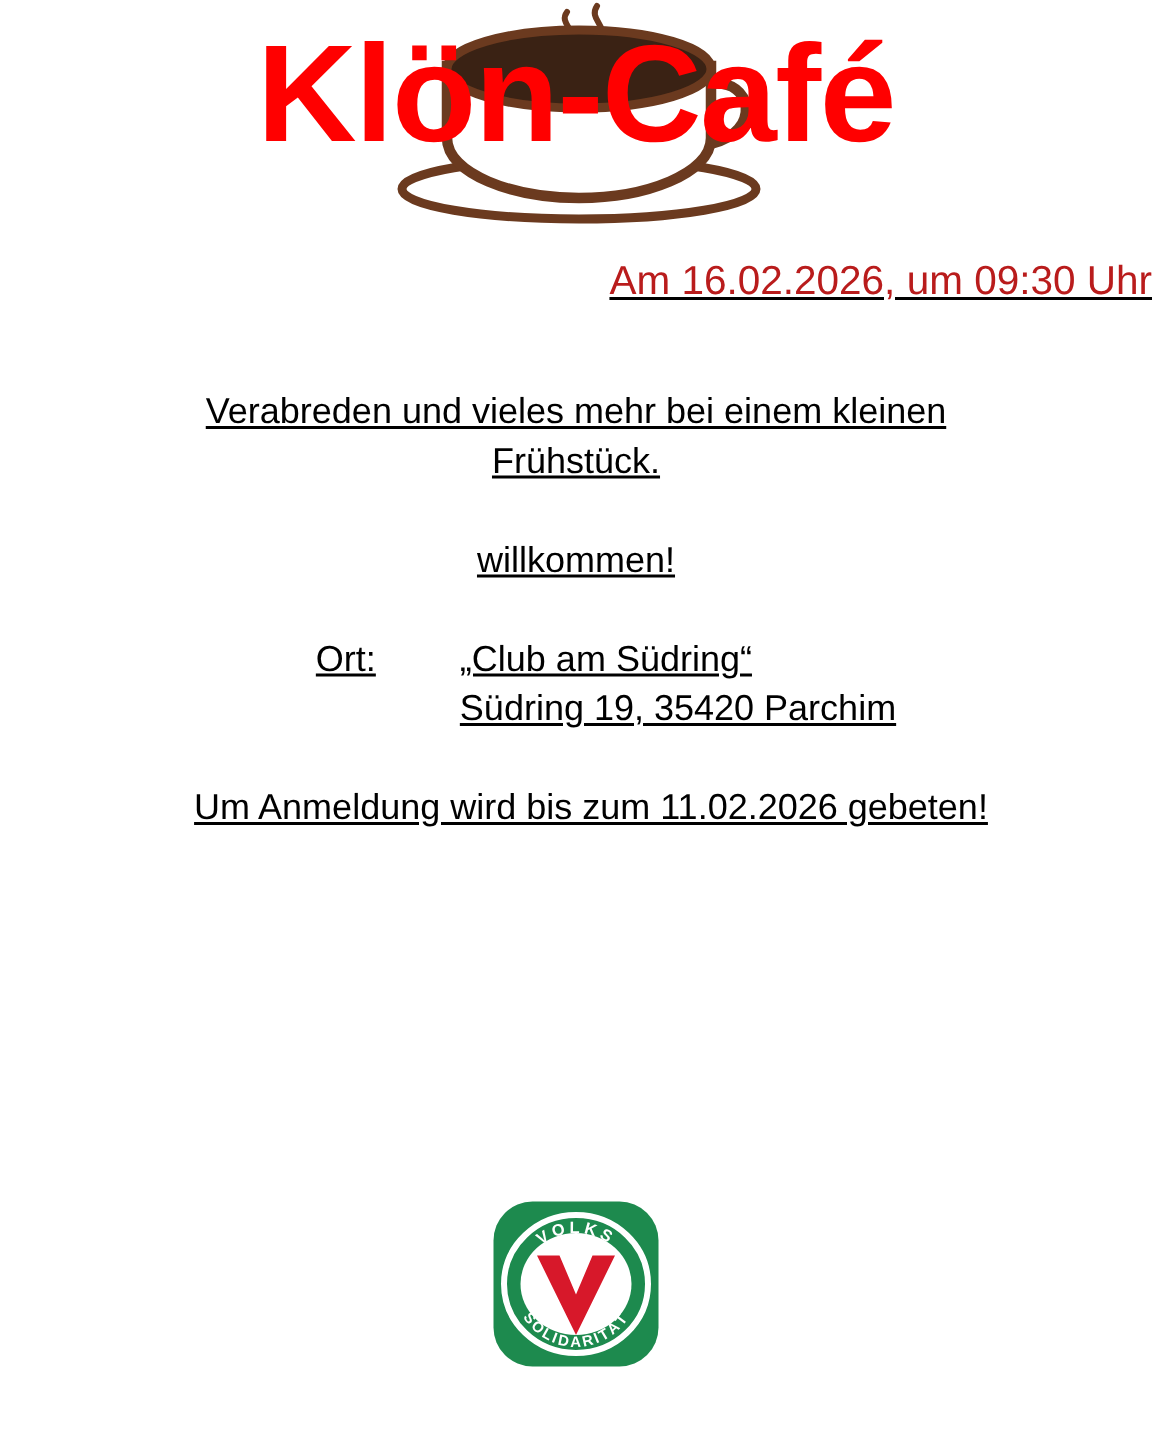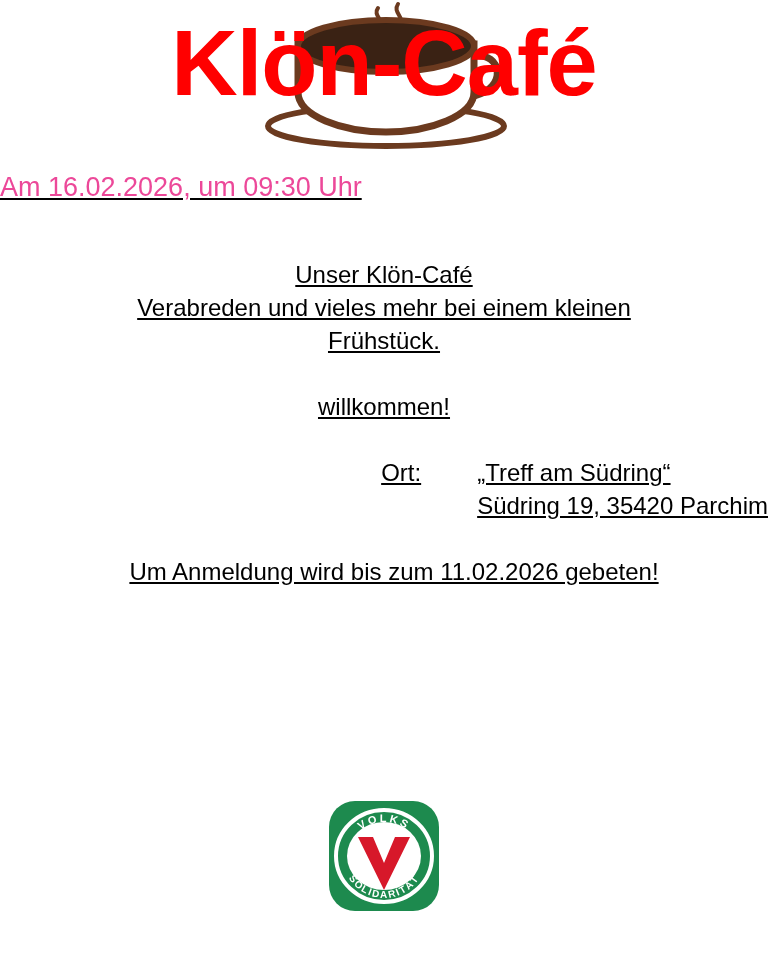--- a/index.html
+++ b/index.html
@@ -43,23 +43,23 @@
     line-height: 110px;
     font-weight: bold;
     color: #ff0000;
     letter-spacing: -1px;
     white-space: nowrap;
   }
 
   
   .date-line {
     margin-top: 22px;
-    text-align: left;
+    text-align: right;
     font-size: 27px;
-    color: #ec4899;
+    color: #b91c1c;
   }
 
   
   .body-block {
     margin-top: 55px;
     text-align: center;
     font-size: 24px;
     line-height: 33px;
     color: #000000;
   }
@@ -67,21 +67,21 @@
     margin: 0;
   }
   .gap {
     height: 33px;
   }
 
   
   .location-block {
     margin-top: 33px;
     display: flex;
-    justify-content: flex-end;
+    justify-content: center;
     font-size: 24px;
     line-height: 33px;
     margin-left: 40px;
   }
   .location-inner {
     display: flex;
     gap: 0px;
   }
   .loc-label {
     width: 96px;
@@ -134,32 +134,31 @@
 
         <ellipse cx="140" cy="46" rx="88" ry="26" fill="#3a2214" stroke="#6b3a1f" stroke-width="6"></ellipse>
       </svg>
     </div>
     <div class="poster-title">Klön-Café</div>
   </div>
 
   <div class="date-line">Am 16.02.2026, um 09:30 Uhr</div>
 
   <div class="body-block">
-    <p class="para">Unser Klön-Café</p>
     <p class="para">Verabreden und vieles mehr bei einem kleinen</p>
     <p class="para">Frühstück.</p>
     <div class="gap"></div>
     <p class="para">willkommen!</p>
   </div>
 
   <div class="location-block">
     <div class="location-inner">
       <div class="loc-label">Ort:</div>
       <div class="loc-values">
-        <div>„Treff am Südring“</div>
+        <div>„Club am Südring“</div>
         <div>Südring 19, 35420 Parchim</div>
       </div>
     </div>
   </div>
 
   <div class="register-block">
     <div>Um Anmeldung wird bis zum 11.02.2026 gebeten!</div>
   </div>
 
   <div class="logo-wrap">

